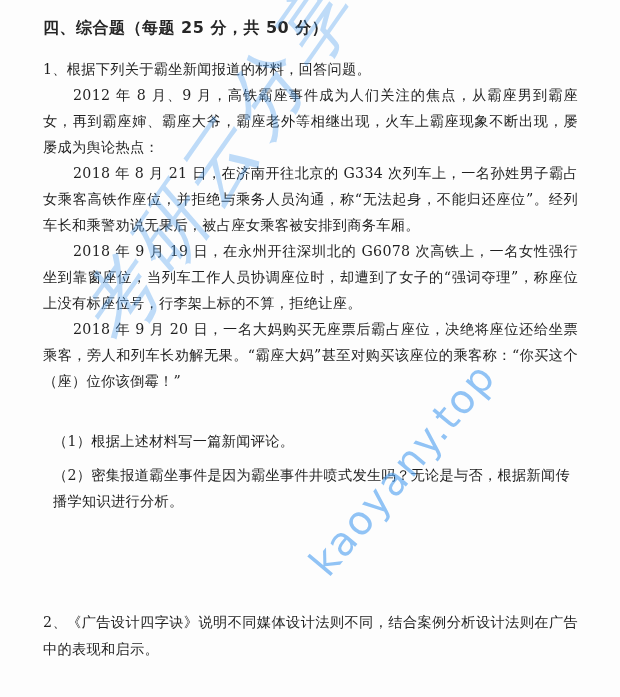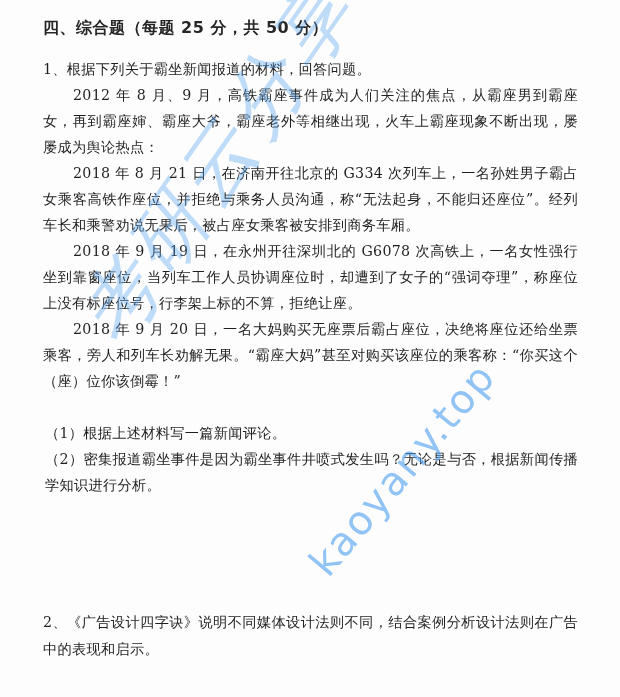--- a/index.html
+++ b/index.html
@@ -36,21 +36,21 @@
     top: 18px;
     font-size: 16px;
     font-weight: bold;
     font-family: "DejaVu Sans", "Liberation Sans", sans-serif;
     color: #262626;
     letter-spacing: 0.5px;
   }
   .q1-title { top: 56px; }
   .p { margin: 0; text-align: justify; }
   .indent { text-indent: 30px; }
-  .sub-q { margin: 0; text-indent: 0; padding-left: 2px; }
+  .sub-q { margin: 8px; text-indent: 0; padding-left: 2px; }
   .spacer { height: 26px; }
   .q2 {
     position: absolute;
     left: 43px;
     top: 597px;
     width: 535px;
     font-size: 14.2px;
     line-height: 27px;
     letter-spacing: 0.3px;
     margin-top: 12px;

